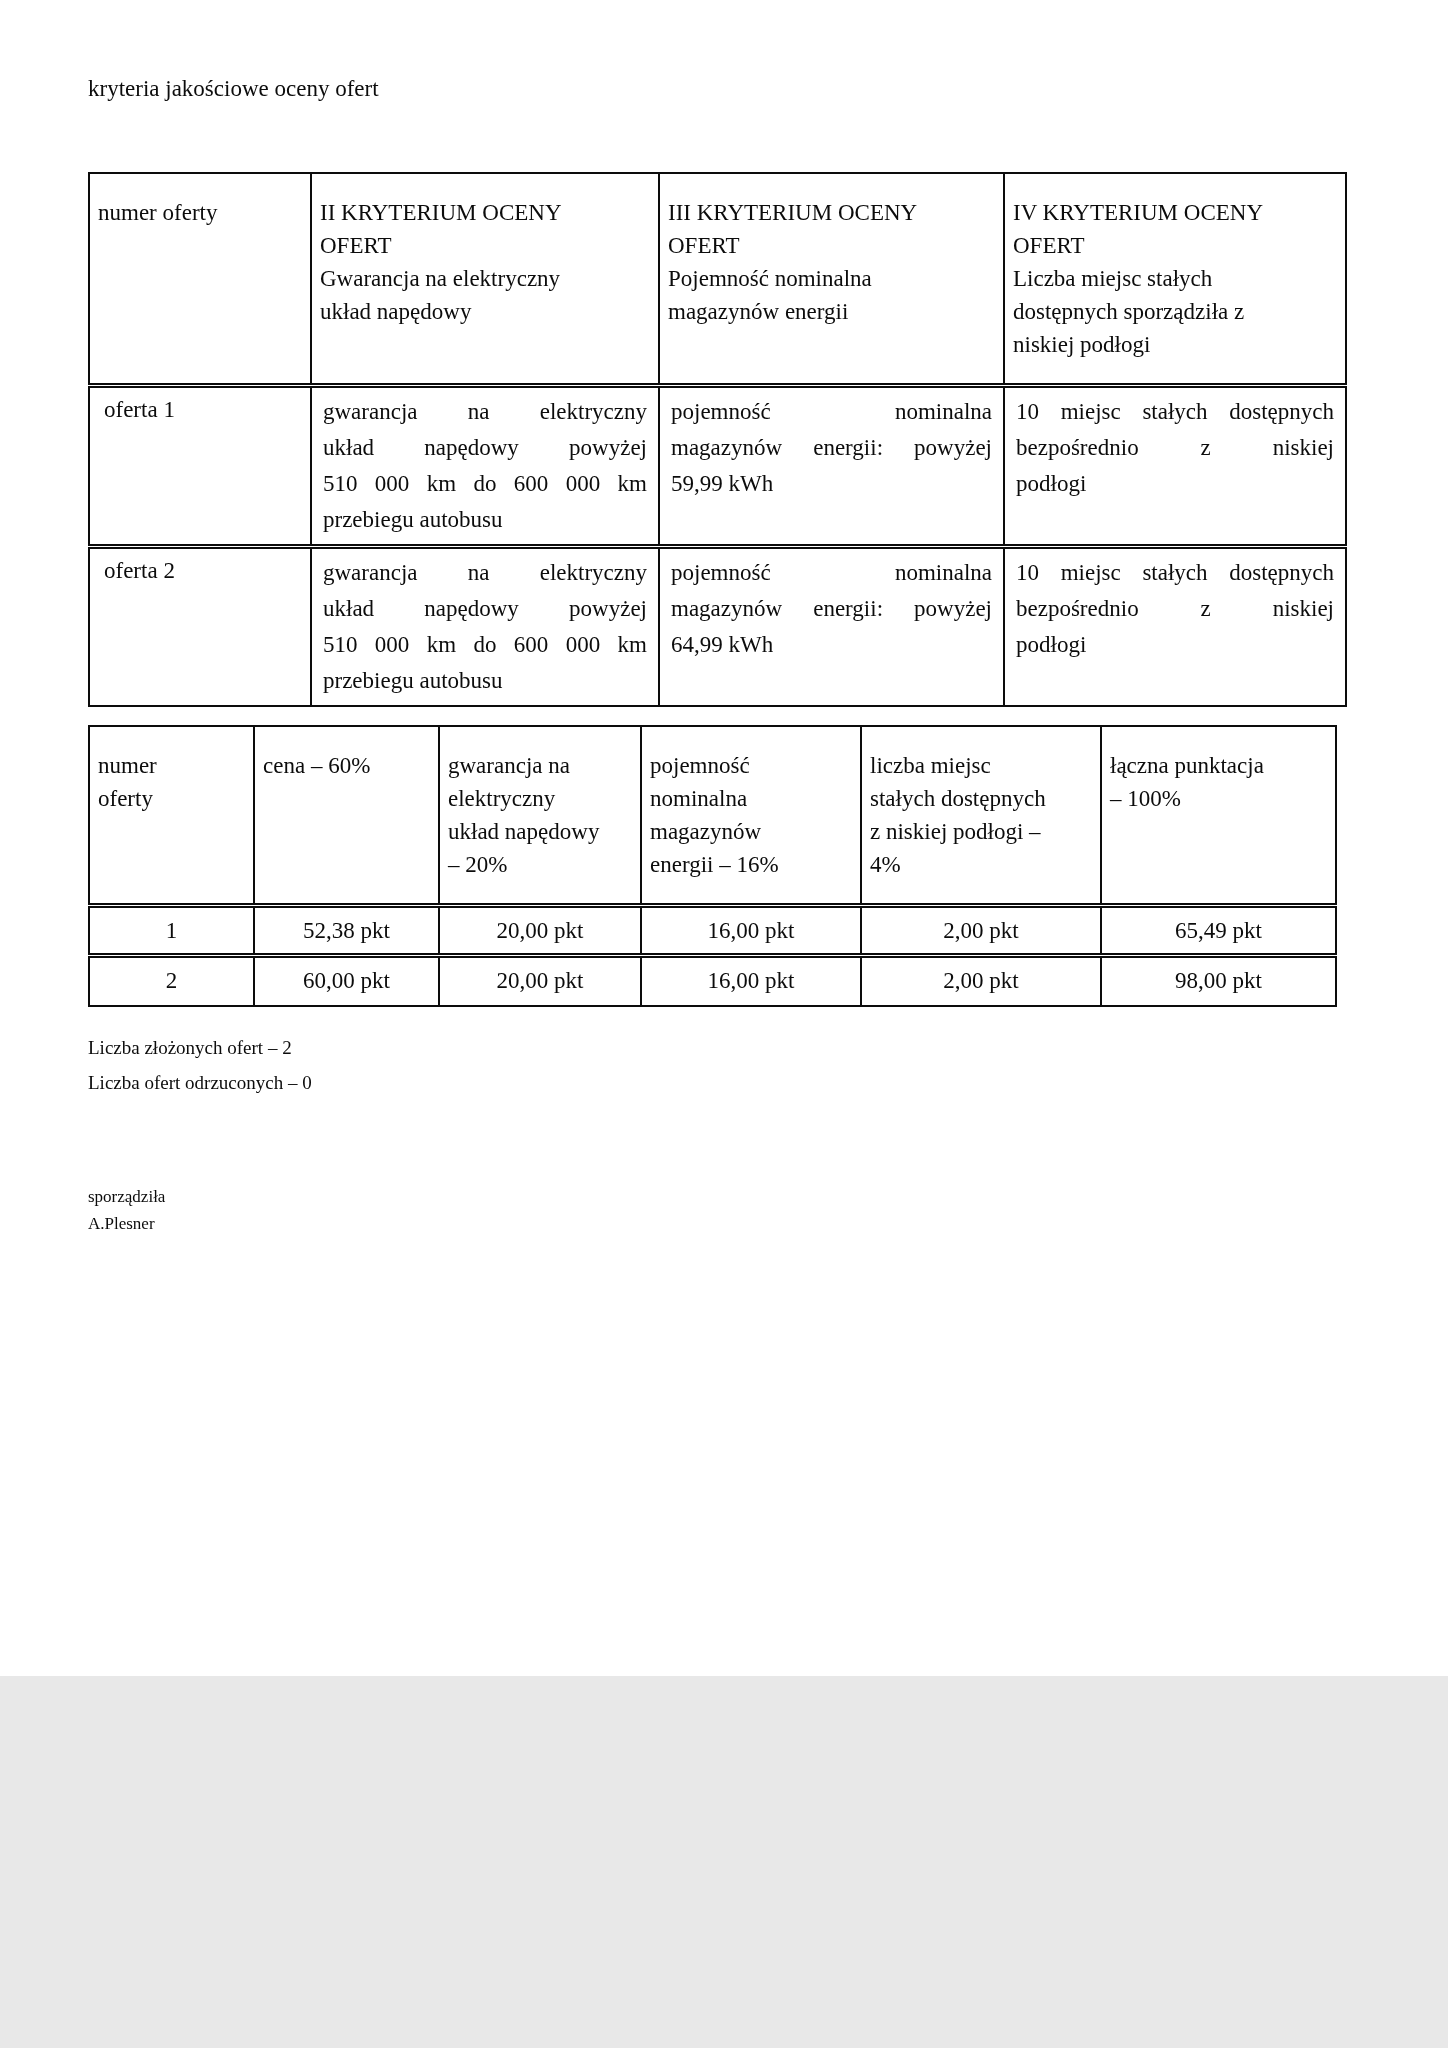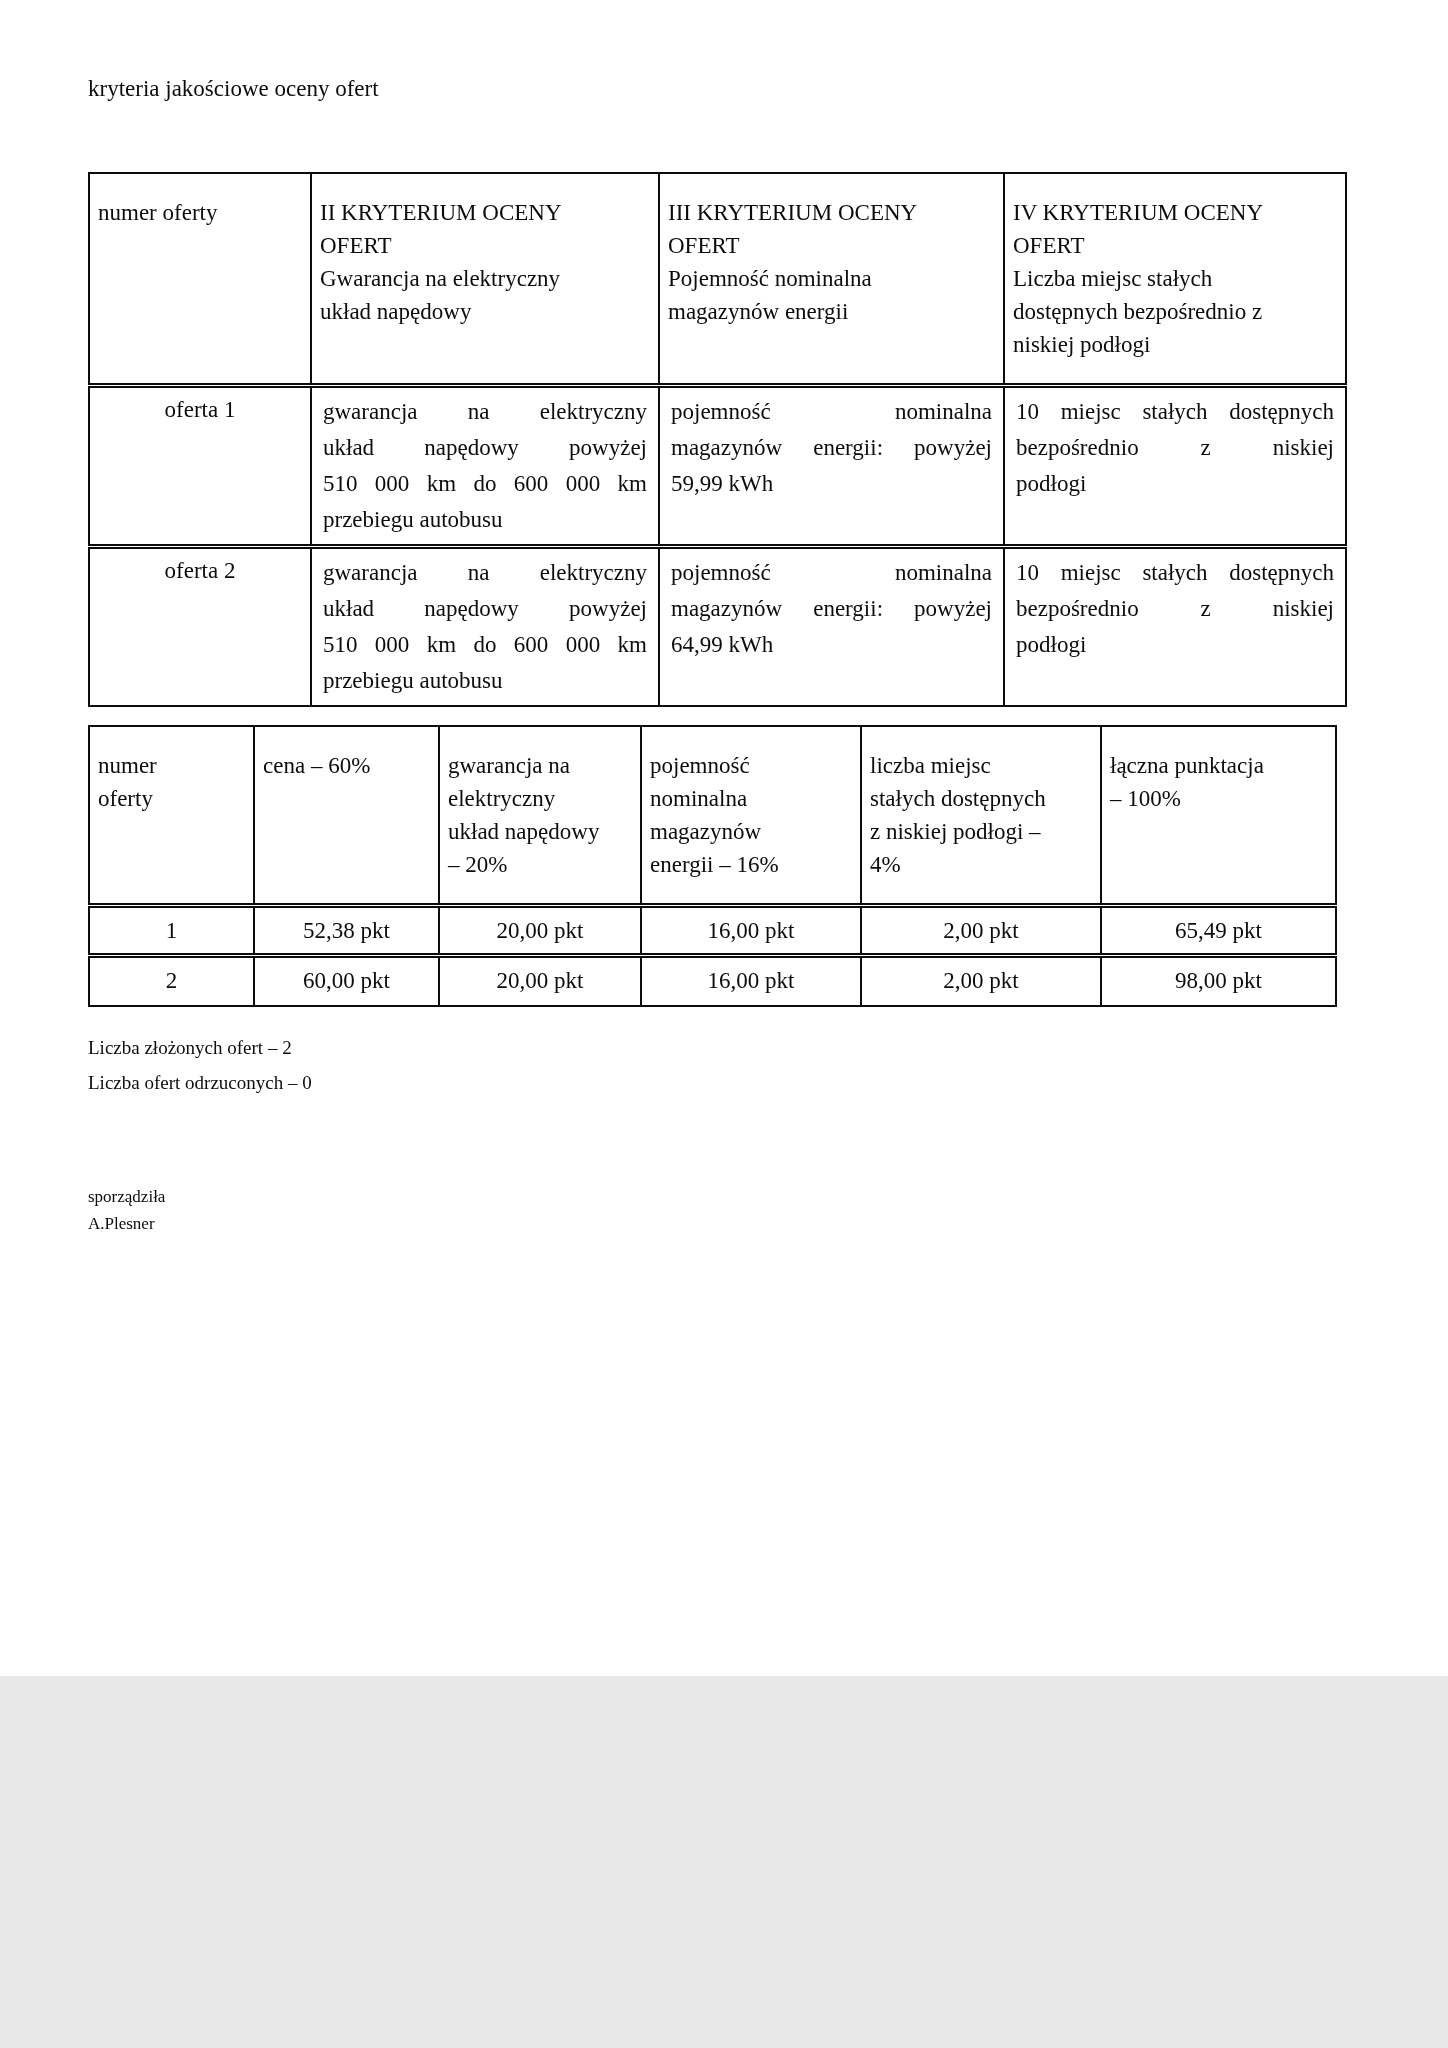--- a/index.html
+++ b/index.html
@@ -32,21 +32,21 @@
   tr + tr th, tr + tr td { border-top:5px double #0c0c0c; }
   th.hdr-cell {
     text-align:left;
     white-space:pre-line;
     line-height:33px;
     padding:22px 8px;
   }
   .t1 tr.hdr { height:193px; }
   .t1 tr.data1 { height:140px; }
   .t1 tr.data2 { height:143px; }
-  .t1 td.label { text-align:center; padding:4px 14px; line-height:36px; }
+  .t1 td.label { text-align:left; padding:4px 14px; line-height:36px; }
   .t1 td.just  { padding:6px 11px; }
   .jline {
     text-align:justify;
     text-align-last:justify;
     line-height:36px;
   }
   .jline:last-child { text-align-last:left; }
   .t2 tr.hdr { height:147px; }
   .t2 tr.drow { height:50px; }
   .t2 td { text-align:center; padding:6px 8px; line-height:33px; }
@@ -88,21 +88,21 @@
 OFERT
 Gwarancja na elektryczny
 układ napędowy</th>
       <th class="hdr-cell">III KRYTERIUM OCENY
 OFERT
 Pojemność nominalna
 magazynów energii</th>
       <th class="hdr-cell">IV KRYTERIUM OCENY
 OFERT
 Liczba miejsc stałych
-dostępnych bezpośrednio z
+dostępnych sporządziła z
 niskiej podłogi</th>
     </tr>
     <tr class="data1">
       <td class="label">oferta 1</td>
       <td class="just">
             <div class="jline">gwarancja na elektryczny</div>
             <div class="jline">układ napędowy powyżej</div>
             <div class="jline">510 000 km do 600 000 km</div>
             <div class="jline">przebiegu autobusu</div>
           </td>

